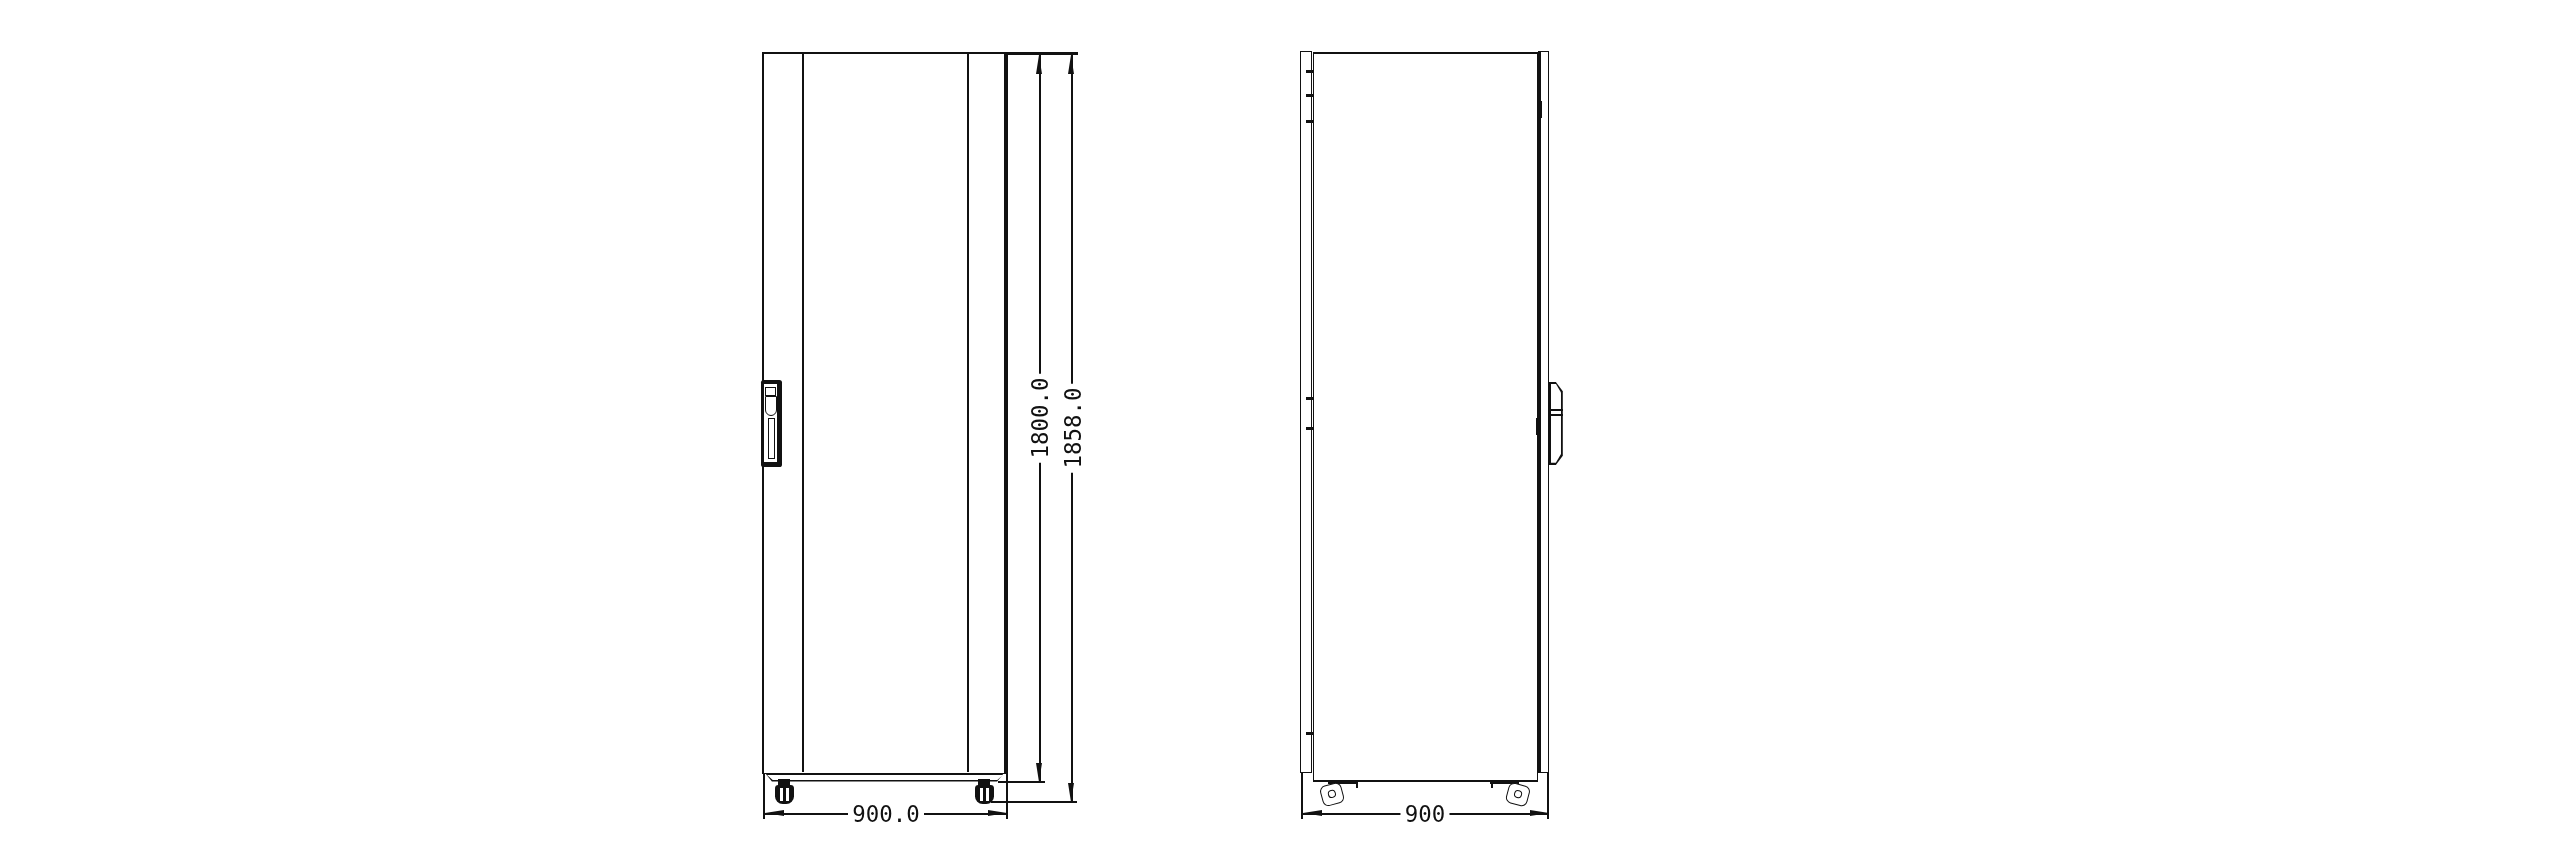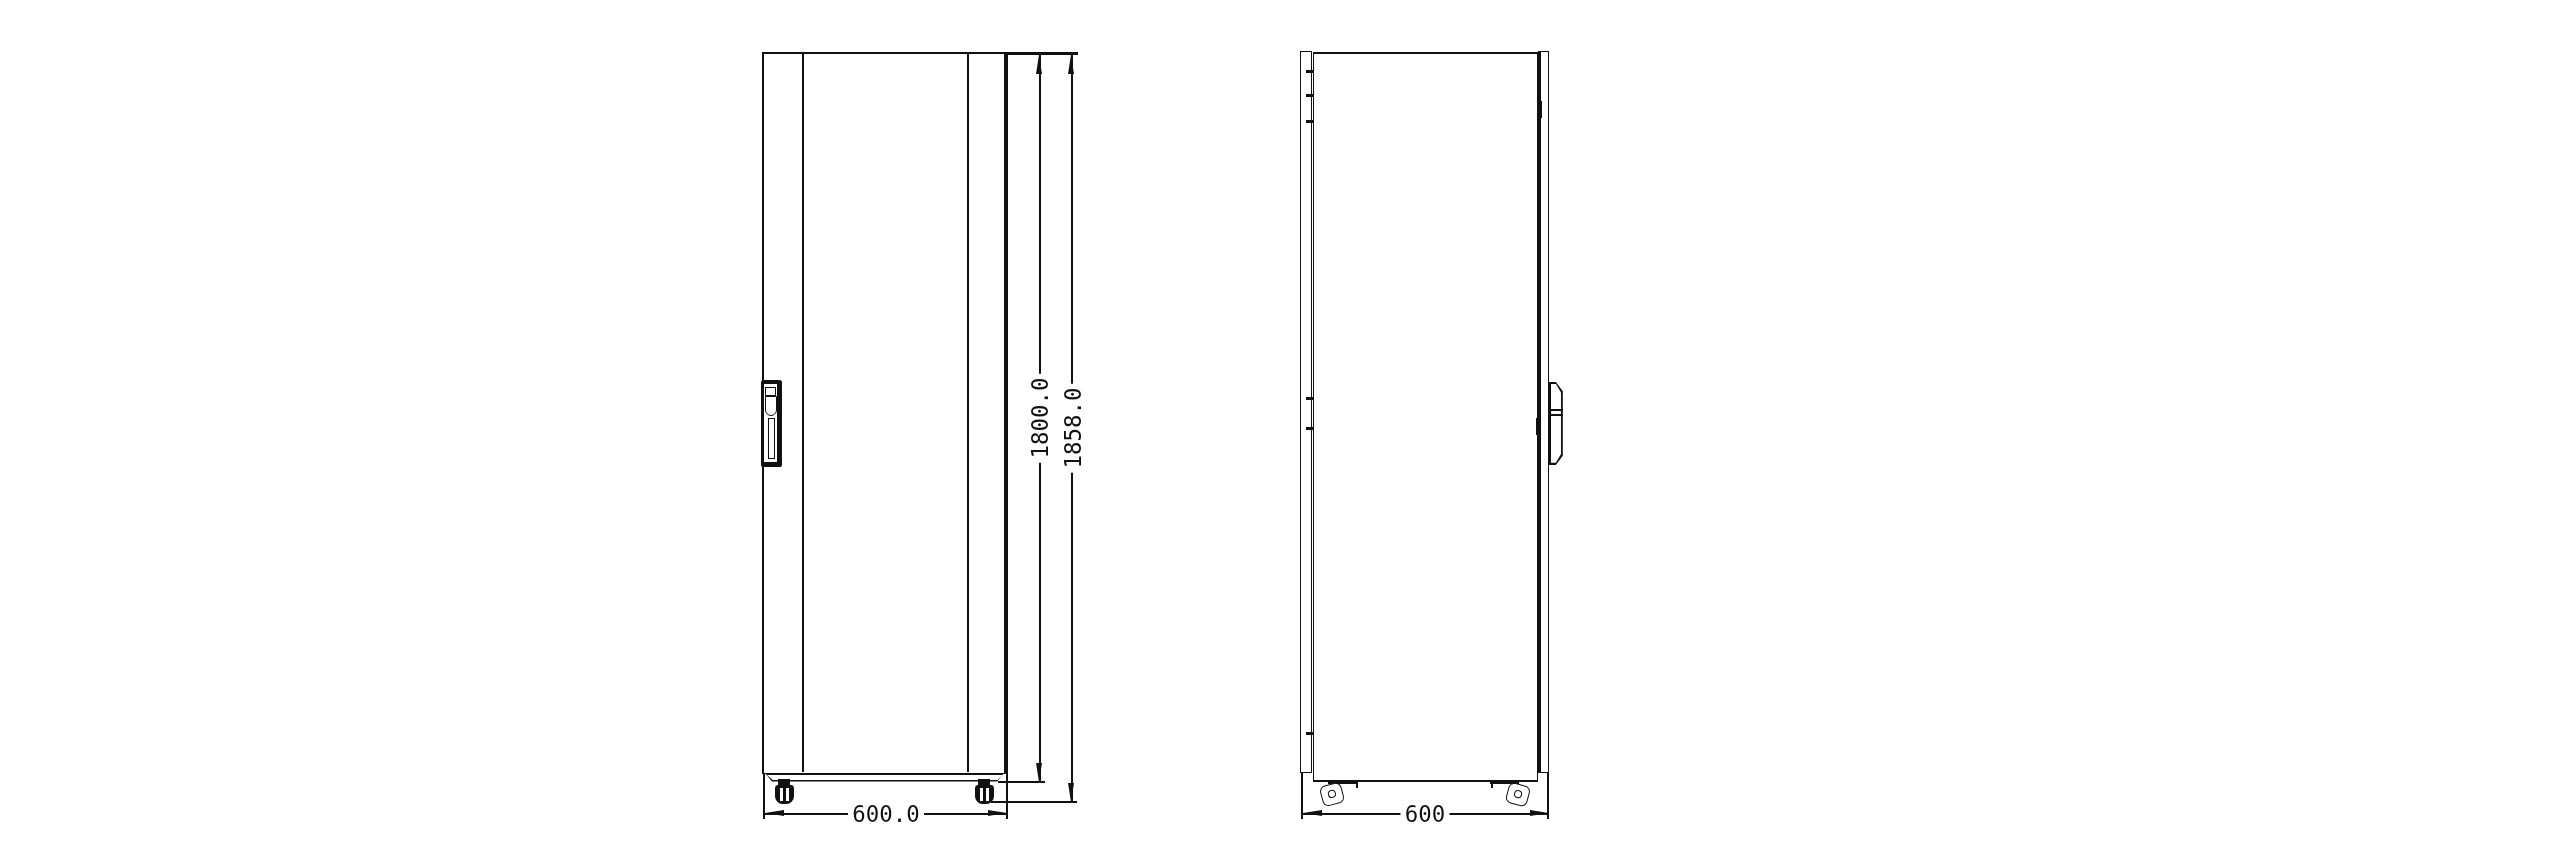--- a/index.html
+++ b/index.html
@@ -106,21 +106,21 @@
 
     <div class="handle-front">
       <div class="inner"></div>
       <div class="knob-cap"></div>
       <div class="knob-body"></div>
       <div class="slot"></div>
     </div>
 
     <div class="dim-label v" style="left:1040px;top:418px;">1800.0</div>
     <div class="dim-label v" style="left:1073px;top:428px;">1858.0</div>
-    <div class="dim-label h" style="left:886px;top:814px;">600.0</div>
+    <div class="dim-label h" style="left:886px;top:814px;">900.0</div>
   </div>
 
   <div>
 
     <div class="ln" style="left:1301px;top:773px;width:1.7px;height:46px;"></div>
     <div class="ln" style="left:1547px;top:773px;width:1.7px;height:46px;"></div>
     <div class="ln" style="left:1303px;top:813px;width:246px;height:1.7px;"></div>
     <div class="arr arr-left" style="left:1303px;top:810px;"></div>
     <div class="arr arr-right" style="left:1530px;top:810px;"></div>
 
@@ -153,17 +153,17 @@
 
     <div class="caster-side tilt-l" style="left:1321px;top:784px;">
       <div class="ring"></div>
       <div class="hub"></div>
     </div>
     <div class="caster-side tilt-r" style="left:1507px;top:784px;">
       <div class="ring"></div>
       <div class="hub"></div>
     </div>
 
-    <div class="dim-label h" style="left:1425px;top:814px;">600</div>
+    <div class="dim-label h" style="left:1425px;top:814px;">900</div>
   </div>
 
 </div>
 
 
 </body></html>

